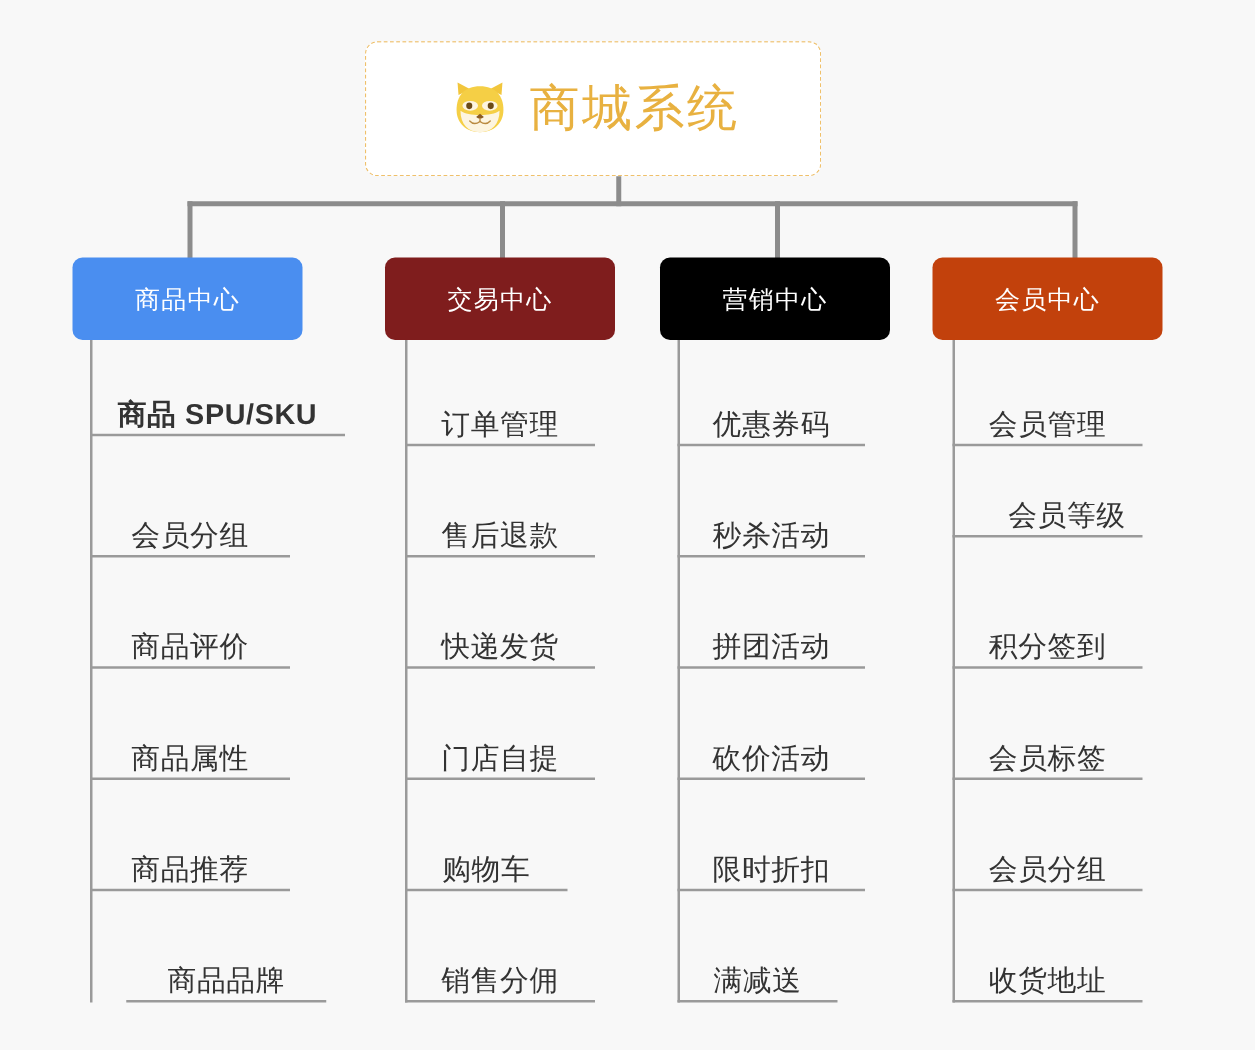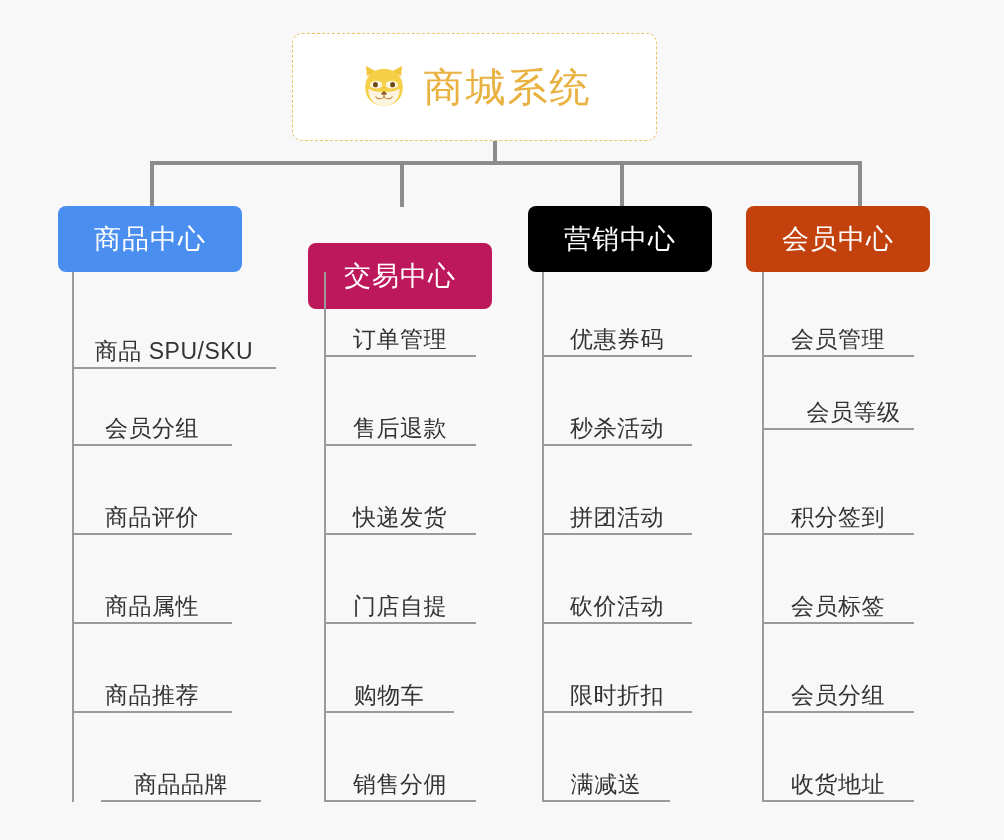--- a/index.html
+++ b/index.html
@@ -63,21 +63,21 @@
   .cat-box {
     position: absolute;
     top: 206px;
     height: 66px;
     box-sizing: border-box;
     border-radius: 8px;
     display: flex;
     align-items: center;
     justify-content: center;
     color: #ffffff;
-    font-size: 27px;
+    font-size: 20px;
     letter-spacing: 1px;
     white-space: nowrap;
   }
 
   
   .col-spine {
     position: absolute;
     width: 2px;
     background: #9a9a9a;
     top: 272px;
@@ -137,36 +137,36 @@
   <div class="conn conn-h" style="left: 150px; top: 161px; width: 712px; background: rgb(140, 140, 140);"></div>
 
   <div class="conn conn-v" style="left: 150px; top: 161px; height: 46px; background: rgb(140, 140, 140);"></div>
   <div class="conn conn-v" style="left: 400px; top: 161px; height: 46px; background: rgb(140, 140, 140);"></div>
   <div class="conn conn-v" style="left: 620px; top: 161px; height: 46px; background: rgb(140, 140, 140);"></div>
   <div class="conn conn-v" style="left: 858px; top: 161px; height: 46px; background: rgb(140, 140, 140);"></div>
 
   <div class="cat-box" style="left: 58px; width: 184px; background: rgb(74, 142, 240);">
     <span>商品中心</span>
   </div>
-  <div class="cat-box" style="left: 308px; width: 184px; background: #be185d; margin-top: 37px;">
+  <div class="cat-box" style="left: 308px; width: 184px; background: #7f1d1d;">
     <span>交易中心</span>
   </div>
   <div class="cat-box" style="left: 528px; width: 184px; background: #000000;">
     <span>营销中心</span>
   </div>
   <div class="cat-box" style="left: 746px; width: 184px; background: #c2410c;">
     <span>会员中心</span>
   </div>
 
   <div class="col-spine" style="left:72px;  height:530px;"></div>
   <div class="col-spine" style="left:324px; height:530px;"></div>
   <div class="col-spine" style="left:542px; height:530px;"></div>
   <div class="col-spine" style="left:762px; height:530px;"></div>
 
-  <div class="leaf" style="left:72px; top:315px; width:204px;">
+  <div class="leaf" style="left:72px; top:295px; width:204px;font-weight:bold;">
     <span class="leaf-label">商品 SPU/SKU</span>
   </div>
   <div class="leaf" style="left:72px; top:392px; width:160px;">
     <span class="leaf-label">会员分组</span>
   </div>
   <div class="leaf" style="left:72px; top:481px; width:160px;">
     <span class="leaf-label">商品评价</span>
   </div>
   <div class="leaf" style="left:72px; top:570px; width:160px;">
     <span class="leaf-label">商品属性</span>

